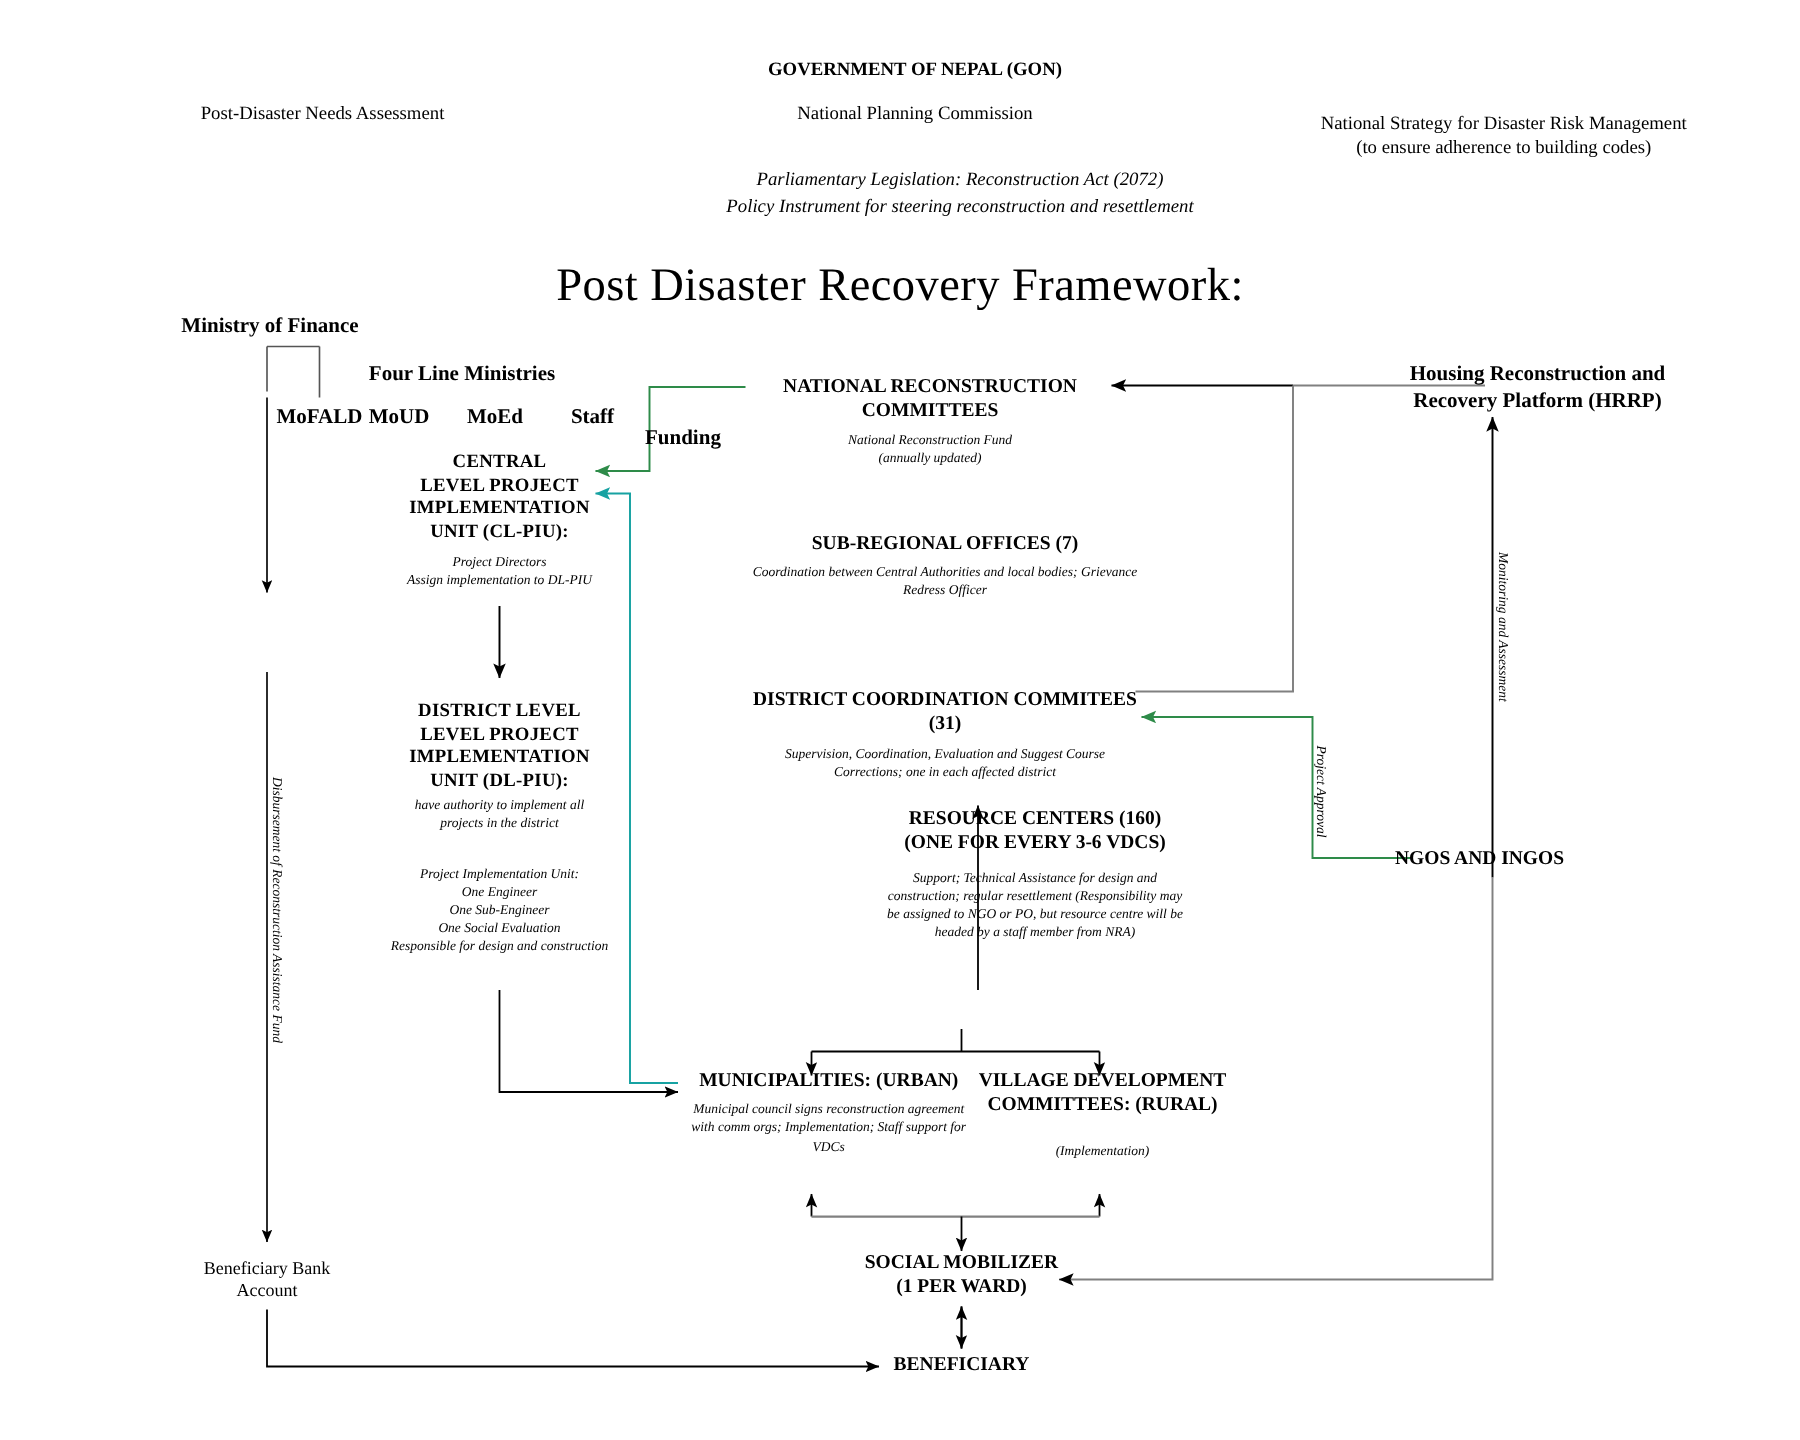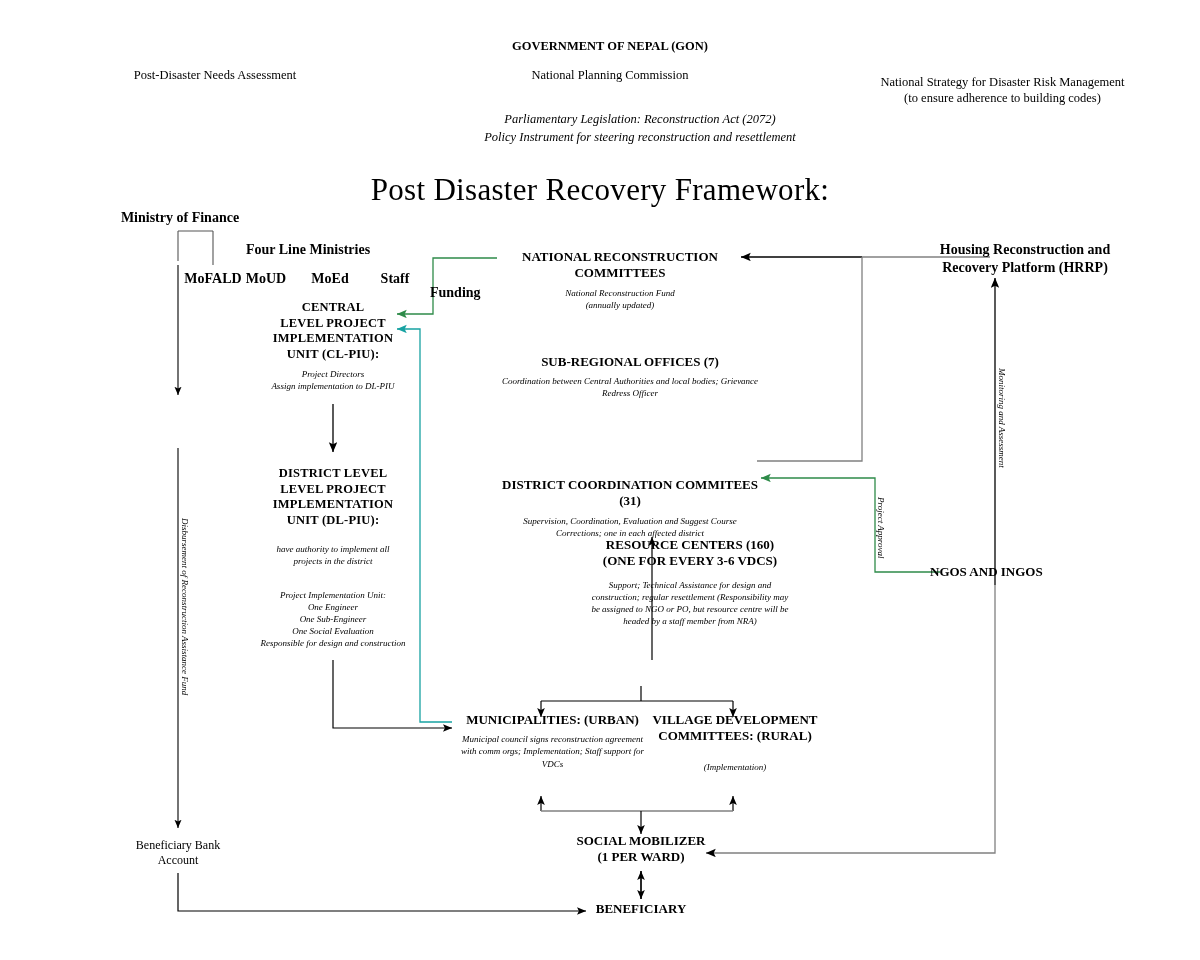--- a/index.html
+++ b/index.html
@@ -202,21 +202,21 @@
   </div>
 
 
   <div class="vlabel" style="left:190px; top:518px;">Disbursement of Reconstruction Assistance Fund</div>
 
   <div class="node" style="left:248px; top:466px; width:170px;">
     <div class="ttl">DISTRICT LEVEL</div>
     <div class="ttl">LEVEL PROJECT</div>
     <div class="ttl">IMPLEMENTATION</div>
     <div class="ttl">UNIT (DL-PIU):</div>
-    <div class="sub" style="margin-top:14px;text-align:center;">have authority to implement all</div>
+    <div class="sub" style="margin-top:1px;text-align:center;">have authority to implement all</div>
     <div class="sub" style="margin-top:0">projects in the district</div>
     <div class="sub" style="margin-top:22px;">Project Implementation Unit:</div>
     <div class="sub" style="margin-top:0">One Engineer</div>
     <div class="sub" style="margin-top:0">One Sub-Engineer</div>
     <div class="sub" style="margin-top:0">One Social Evaluation</div>
     <div class="sub" style="margin-top:0">Responsible for design and construction</div>
   </div>
 
   <div class="node" style="left:510px; top:249px; width:220px;">
     <div class="ttl-lg">NATIONAL RECONSTRUCTION</div>
@@ -224,21 +224,21 @@
     <div class="sub">National Reconstruction Fund</div>
     <div class="sub" style="margin-top:0">(annually updated)</div>
   </div>
 
   <div class="node" style="left:480px; top:354px; width:300px;">
     <div class="ttl-lg">SUB-REGIONAL OFFICES (7)</div>
     <div class="sub">Coordination between Central Authorities and local bodies; Grievance</div>
     <div class="sub" style="margin-top:0">Redress Officer</div>
   </div>
 
-  <div class="node" style="left:490px; top:477px; width:280px;font-family:Liberation Serif, serif;">
+  <div class="node" style="left:490px; top:458px; width:280px;font-family:Liberation Serif, serif;">
     <div class="ttl-lg">DISTRICT COORDINATION COMMITEES</div>
     <div class="ttl-lg">(31)</div>
     <div class="sub">Supervision, Coordination, Evaluation and Suggest Course</div>
     <div class="sub" style="margin-top:0">Corrections; one in each affected district</div>
   </div>
 
   <div class="node" style="left:565px; top:537px; width:250px;">
     <div class="ttl-lg">RESOURCE CENTERS  (160)</div>
     <div class="ttl-lg">(ONE FOR EVERY 3-6 VDCS)</div>
     <div class="sub" style="margin-top:9px;">Support; Technical Assistance for design and</div>

